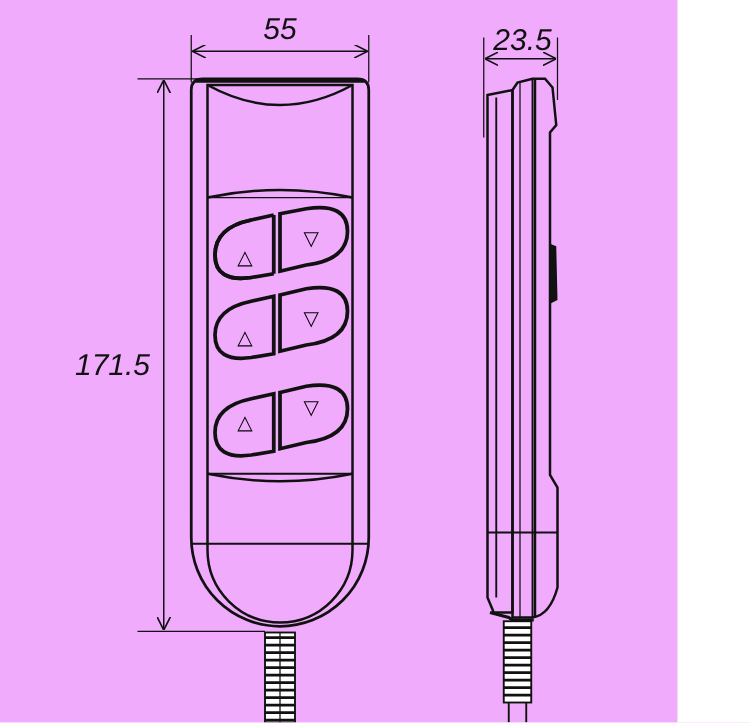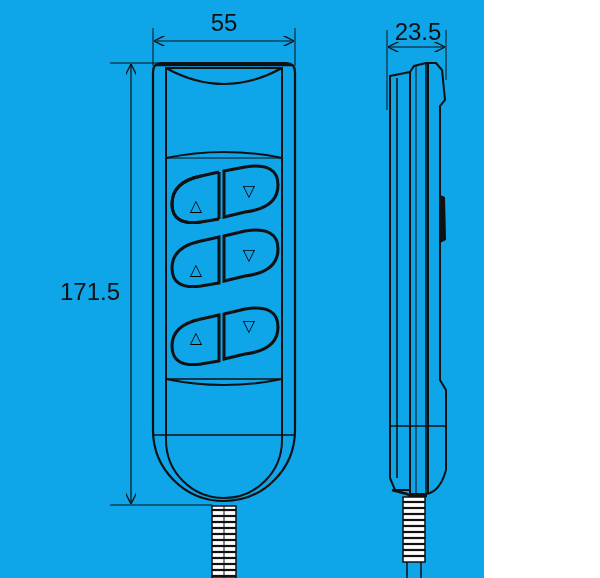--- a/index.html
+++ b/index.html
@@ -1,16 +1,16 @@
 <!DOCTYPE html>
 <html><head>
 <meta charset="utf-8">
 <style>
   html, body { margin:0; padding:0; background:#ffffff; }
-  #canvas { position:relative; width:484px; height:578px; overflow:hidden; background:#0ea5e9; }
+  #canvas { position:relative; width:542px; height:578px; overflow:hidden; background:#f0abfc;font-style:italic; }
   svg { position:absolute; left:0; top:0; }
   .dim-text { font-family:"Liberation Sans", sans-serif; font-size:24px; fill:#111; }
   .ln { stroke:#111; fill:none; }
 </style>
 </head>
 <body>
 
 <div id="canvas">
 <svg width="600" height="578" viewBox="0 0 600 578">
   <defs>

